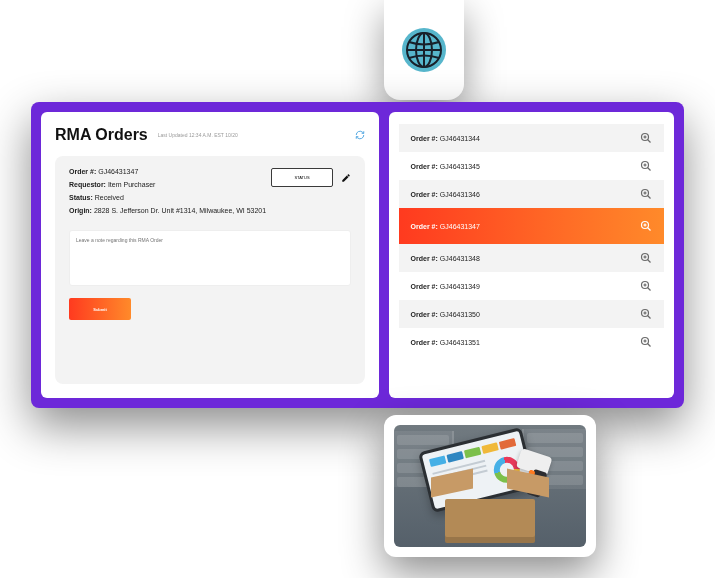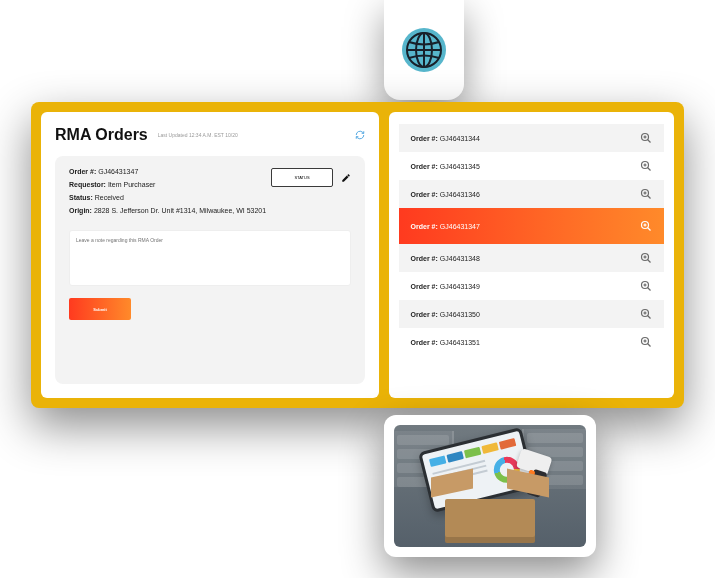--- a/index.html
+++ b/index.html
@@ -15,21 +15,21 @@
     box-shadow: 0 14px 38px rgba(0,0,0,0.4);
     display: flex; align-items: center; justify-content: center;
   }
   .globe-icon { width: 46px; height: 46px; }
 
   
   .panel {
     position: absolute;
     left: 31px; top: 102px;
     width: 653px; height: 306px;
-    background: #eab308;
+    background: #6d28d9;
     border-radius: 8px;
     box-shadow: 0 18px 46px rgba(0,0,0,0.45);
     padding: 10px;
     display: flex;
     gap: 10px;
   }
   .inner { background: #fff; border-radius: 6px; padding: 14px 14px; height: 100%; }
 
   
   .left { flex: 1.05; display: flex; flex-direction: column; }

